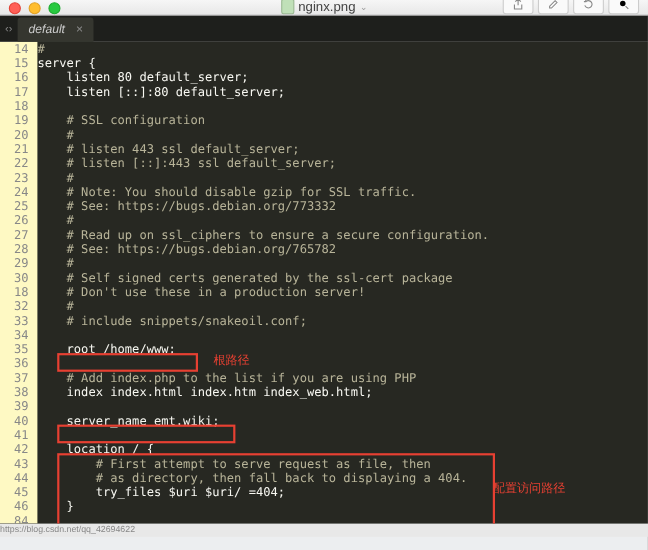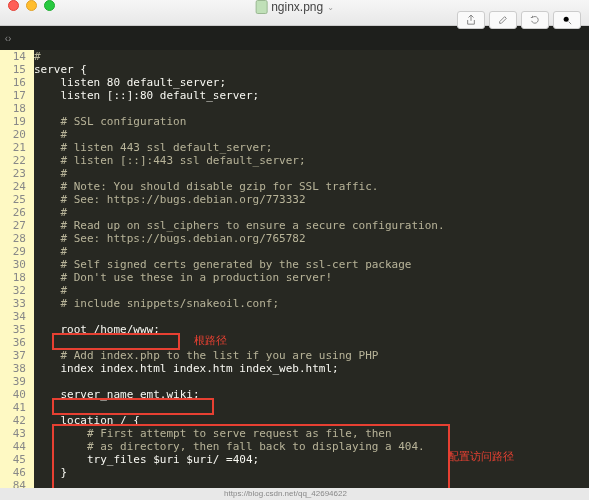--- a/index.html
+++ b/index.html
@@ -5,28 +5,27 @@
 * { margin: 0; padding: 0; box-sizing: border-box; }
 body {
   width: 589px;
   height: 500px;
   background: #eceef0;
   font-family: -apple-system, BlinkMacSystemFont, "Helvetica Neue", sans-serif;
   overflow: hidden;
   position: relative;
 }
 .titlebar {
-  height: 26px;
+  height: 14px;
   background: linear-gradient(#f6f6f6, #e8e8e8);
   border-bottom: 1px solid #ccc;
   display: flex;
-  align-items: flex-start;
+  align-items: flex-end;
   padding: 0 8px;
   position: relative;
-  flex-direction: column;
 }
 .traffic { display: flex; gap: 7px; }
 .tl { width: 11px; height: 11px; border-radius: 50%; }
 .tl.red { background: #ff5f57; border: 0.5px solid #e24238; }
 .tl.yellow { background: #ffbd2e; border: 0.5px solid #e1a126; }
 .tl.green { background: #28c940; border: 0.5px solid #1dac2f; }
 .title-center {
   position: absolute;
   left: 50%;
   transform: translateX(-50%);
@@ -129,21 +128,21 @@
   font-size: 11px;
   pointer-events: none;
 }
 
 
 .footer {
   height: 12px;
   background: #e8e8e8;
   color: #888;
   font-size: 8px;
-  text-align: center;
+  text-align: left;
   padding-right: 18px;
   line-height: 12px;
 }
 </style>
 </head>
 <body>
 
 <div class="titlebar">
   <div class="traffic">
     <div class="tl red"></div>
@@ -177,20 +176,24 @@
           <circle cx="5" cy="5" r="3"></circle>
           <line x1="8" y1="8" x2="11" y2="11"></line>
         </svg>
     </div>
   </div>
 </div>
 
 <div class="tabrow">
   <div class="leftgut">
     <span class="dots">‹›</span>
+  </div>
+  <div class="tab">
+    <span>default</span>
+    <span class="x">×</span>
   </div>
 </div>
 
 <div class="editor">
   <div class="gutter" id="gutter">
       <div class="ln">14</div>
       <div class="ln">15</div>
       <div class="ln">16</div>
       <div class="ln">17</div>
       <div class="ln">18</div>

